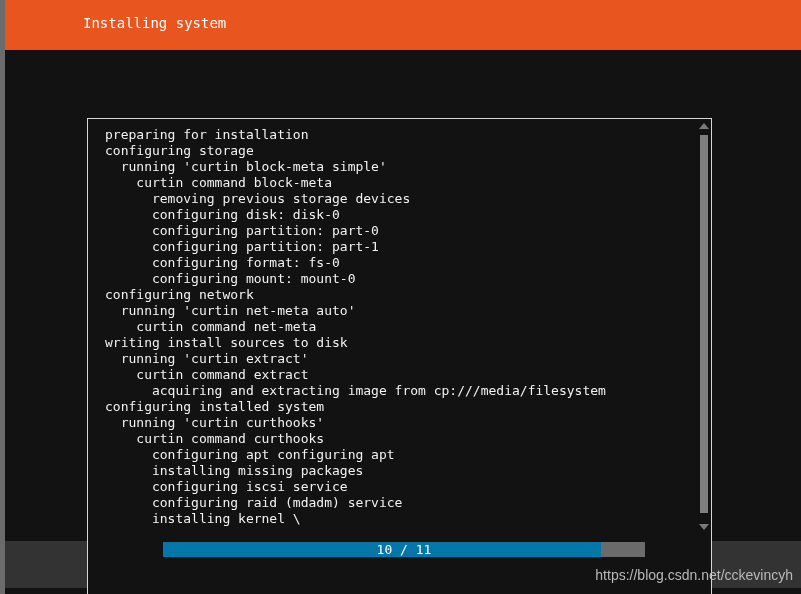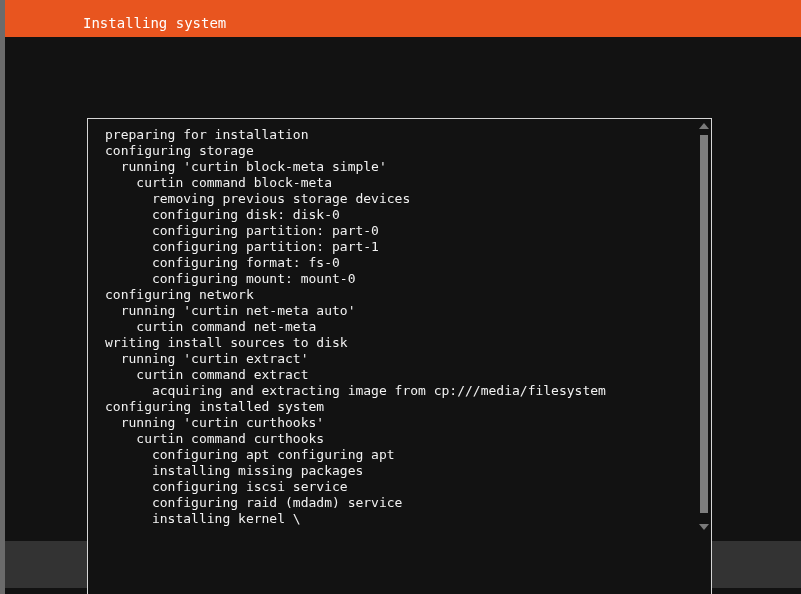--- a/index.html
+++ b/index.html
@@ -30,21 +30,21 @@
     height: 594px;
     background: #6b6b6b;
     z-index: 5;
   }
 
   
   #header {
     position: absolute;
     left: 5px; top: 0;
     width: 796px;
-    height: 37px;
+    height: 50px;
     background: #e8551f;
     z-index: 6;
     text-align: center;
   }
   #header-title {
     position: absolute;
     left: 78px;
     top: 14px;
     color: #ffffff;
     font-size: 14px;
@@ -244,16 +244,21 @@
         <div id="scroll-down"></div>
       </div>
     </div>
 
     <button id="view-full-log">[ View full log ]</button>
 
   </div>
 
   <div id="footer"></div>
 
-
-
+  <div id="progress">
+    <div id="progress-fill" style="width: 438px;"></div>
+    <div id="progress-label">10 / 11</div>
+  </div>
+
+
+  <div id="watermark">https://blog.csdn.net/cckevincyh</div>
 
 </div>
 
 </body></html>

